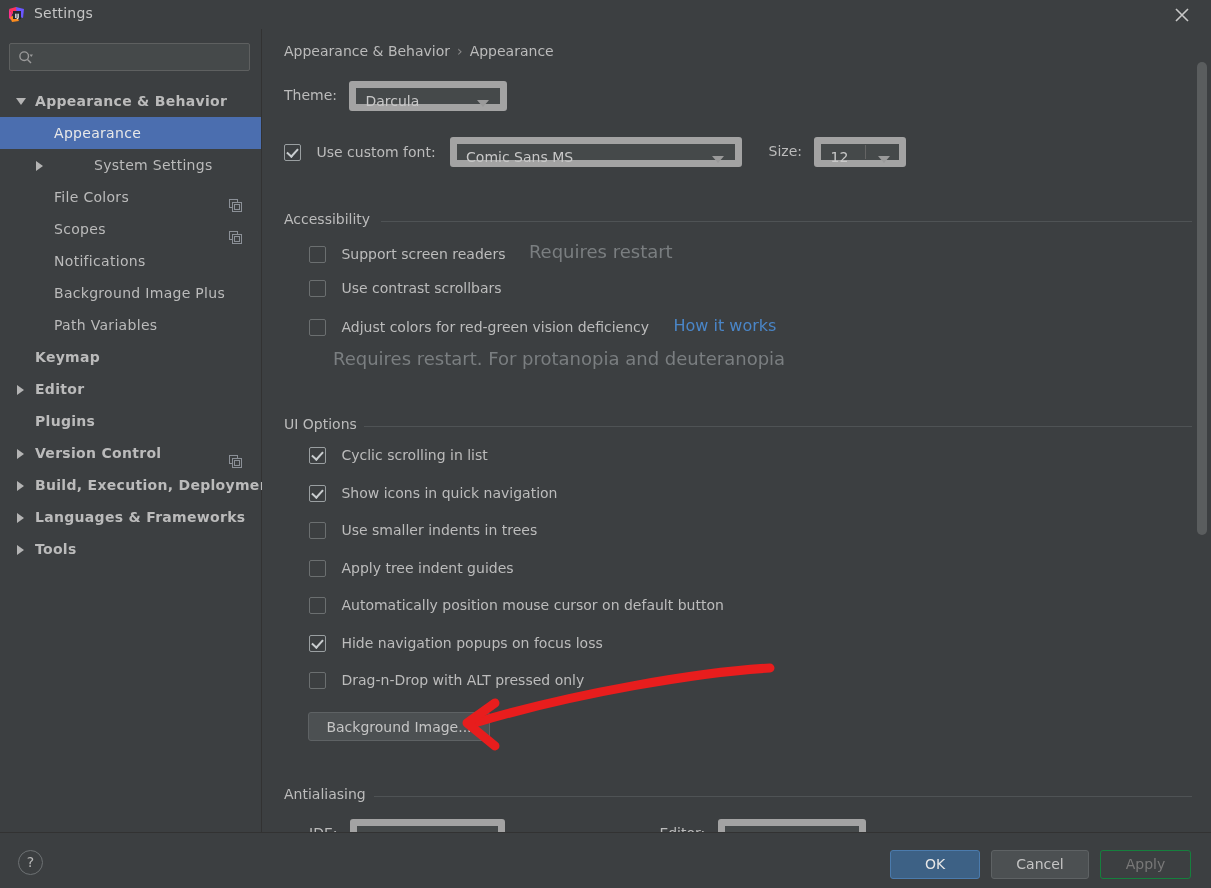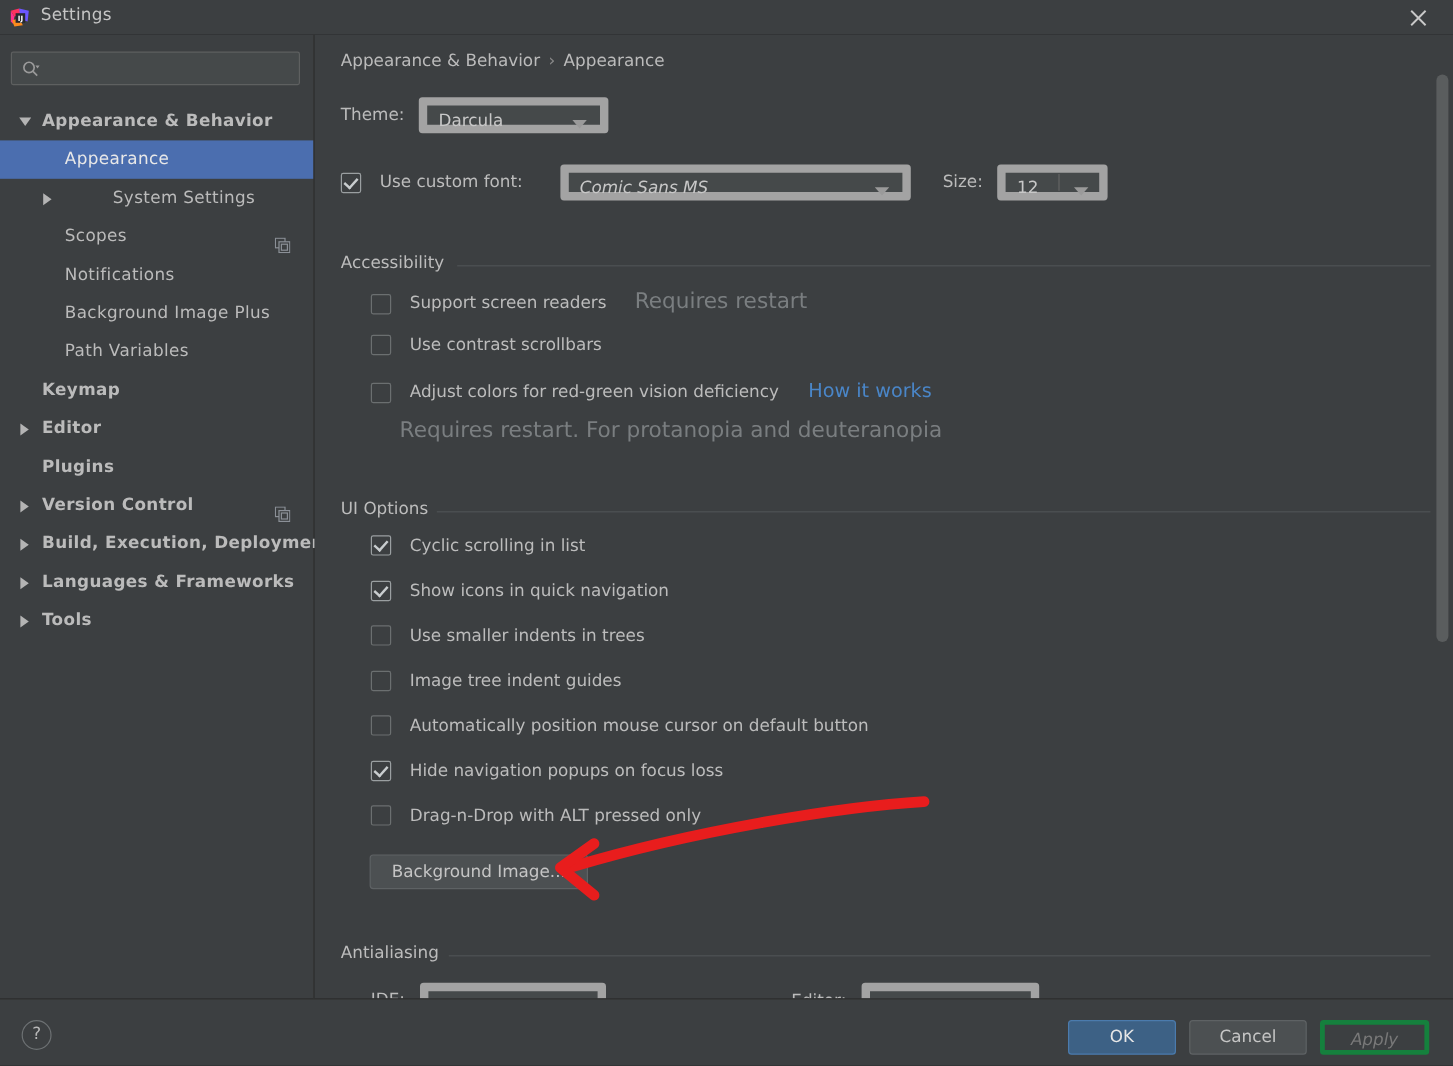--- a/index.html
+++ b/index.html
@@ -3,21 +3,21 @@
 <meta charset="utf-8">
 <style>
   html,body{margin:0;padding:0;}
   body{
     width:1211px;height:888px;overflow:hidden;
     background:#3c3f41;
     font-family:"DejaVu Sans","Liberation Sans",sans-serif;
     font-size:14px;color:#bbbbbb;
     -webkit-font-smoothing:antialiased;
   }
-  .dialog{position:relative;width:1211px;height:888px;background:#000000;}
+  .dialog{position:relative;width:1211px;height:888px;background:#f9a8d4;}
 
   
   .titlebar{position:absolute;left:0;top:0;width:1211px;height:29px;background:#3c3f41;}
   .app-icon{position:absolute;left:8px;top:6px;width:17px;height:17px;}
   .title-text{position:absolute;left:34px;top:5px;font-size:14px;color:#c5c5c5;letter-spacing:.2px;}
   .close-btn{position:absolute;right:18px;top:4px;width:22px;height:22px;cursor:default;}
   .close-btn svg{display:block;}
 
   
   .sidebar{position:absolute;left:0;top:29px;width:261px;height:803px;background:#3c3f41;border-right:1px solid #323232;}
@@ -78,21 +78,21 @@
 
   
   .bottombar{position:absolute;left:0;top:832px;width:1211px;height:56px;background:#3c3f41;border-top:1px solid #323232;}
   .help-btn{position:absolute;left:18px;top:17px;width:25px;height:25px;border-radius:50%;
       border:1px solid #6d7173;box-sizing:border-box;color:#b8b8b8;font-size:14px;
       text-align:center;line-height:23px;cursor:default;background:#3c3f41;}
   .dlg-btn{position:absolute;top:17px;box-sizing:border-box;height:29px;border-radius:3px;
       font-family:inherit;font-size:14px;text-align:center;line-height:27px;cursor:default;}
   .dlg-btn.primary{background:#3d6185;border:1px solid #4b7bad;color:#e6e6e6;}
   .dlg-btn.normal{background:#4c5052;border:1px solid #5e6264;color:#c5c5c5;}
-  .dlg-btn.disabled{background:transparent;border:4px solid #15803d;color:#787878;font-style:italic;}
+  .dlg-btn.disabled{background:transparent;border:1px solid #15803d;color:#787878;}
 
   .annotation{position:absolute;left:0;top:0;width:1211px;height:888px;pointer-events:none;}
 </style>
 </head>
 <body>
 
 <div class="dialog">
 
   <div class="titlebar">
     <div class="app-icon">
@@ -138,20 +138,28 @@
         </div>
         <div class="tree-row">
           <span class="twisty" style="left: 34px;">
             <svg width="10" height="12" viewBox="0 0 10 12">
               <path d="M2 1 L9 6 L2 11 Z" fill="#b4b4b4"></path>
             </svg>
           </span>
           <span class="lbl" style="left: 54px; margin-left: 40px;">System Settings</span>
         </div>
         <div class="tree-row">
+          <span class="lbl" style="left: 54px;">File Colors</span>
+          <span class="copy-ic"><svg width="13" height="13" viewBox="0 0 13 13">
+              <rect x="0.5" y="0.5" width="8" height="8" stroke="#8b9097" fill="none"></rect>
+              <rect x="3.5" y="3.5" width="9" height="9" stroke="#8b9097" fill="#3c3f41"></rect>
+              <rect x="5.5" y="5.5" width="5" height="5" stroke="#8b9097" fill="none"></rect>
+            </svg></span>
+        </div>
+        <div class="tree-row">
           <span class="lbl" style="left: 54px;">Scopes</span>
           <span class="copy-ic"><svg width="13" height="13" viewBox="0 0 13 13">
               <rect x="0.5" y="0.5" width="8" height="8" stroke="#8b9097" fill="none"></rect>
               <rect x="3.5" y="3.5" width="9" height="9" stroke="#8b9097" fill="#3c3f41"></rect>
               <rect x="5.5" y="5.5" width="5" height="5" stroke="#8b9097" fill="none"></rect>
             </svg></span>
         </div>
         <div class="tree-row">
           <span class="lbl" style="left: 54px;">Notifications</span>
         </div>
@@ -225,21 +233,21 @@
       <span class="lbl-static">Theme:</span>
       <span class="combo" style="width:158px;margin-left:8px;">
         <span class="val">Darcula</span>
         <span class="arrow"></span>
       </span>
     </div>
 
     <div class="row" style="left:22px;top:108px;">
       <span class="chk on"></span>
       <span class="chk-label">Use custom font:</span>
-      <span class="combo" style="width:292px;margin-left:27px;font-style:italic;">
+      <span class="combo" style="width:292px;margin-left:10px;">
         <span class="val">Comic Sans MS</span>
         <span class="arrow"></span>
       </span>
       <span class="lbl-static" style="margin-left:22px;">Size:</span>
       <span class="combo split" style="width:92px;margin-left:8px;">
         <span class="val">12</span>
         <span class="divider"></span>
         <span class="arrow"></span>
       </span>
     </div>
@@ -279,21 +287,21 @@
     <div class="row" style="left:47px;top:455px;">
       <span class="chk on"></span>
       <span class="chk-label">Show icons in quick navigation</span>
     </div>
     <div class="row" style="left:47px;top:492px;">
       <span class="chk"></span>
       <span class="chk-label">Use smaller indents in trees</span>
     </div>
     <div class="row" style="left:47px;top:530px;">
       <span class="chk"></span>
-      <span class="chk-label">Image tree indent guides</span>
+      <span class="chk-label">Apply tree indent guides</span>
     </div>
     <div class="row" style="left:47px;top:567px;">
       <span class="chk"></span>
       <span class="chk-label">Automatically position mouse cursor on default button</span>
     </div>
     <div class="row" style="left:47px;top:605px;">
       <span class="chk on"></span>
       <span class="chk-label">Hide navigation popups on focus loss</span>
     </div>
     <div class="row" style="left:47px;top:642px;">

